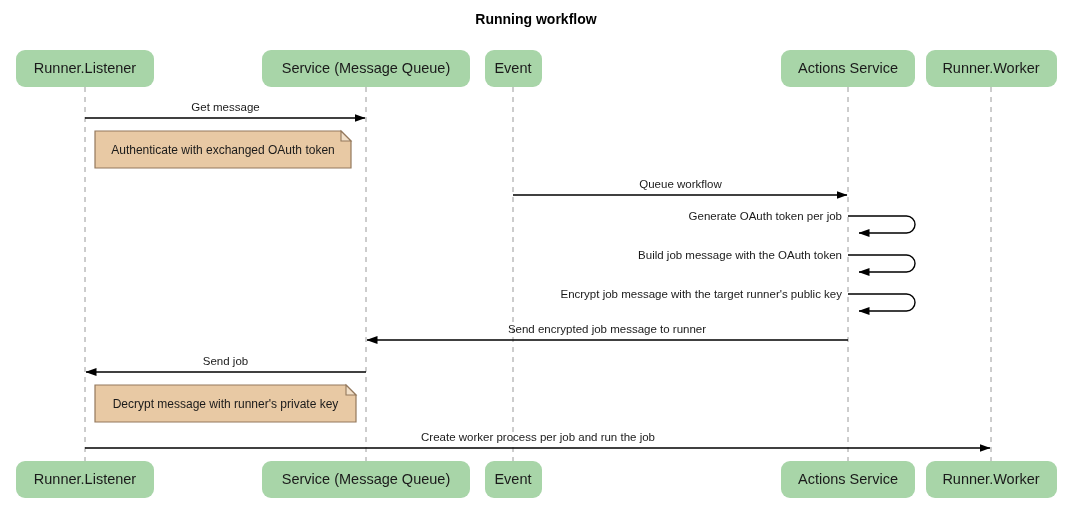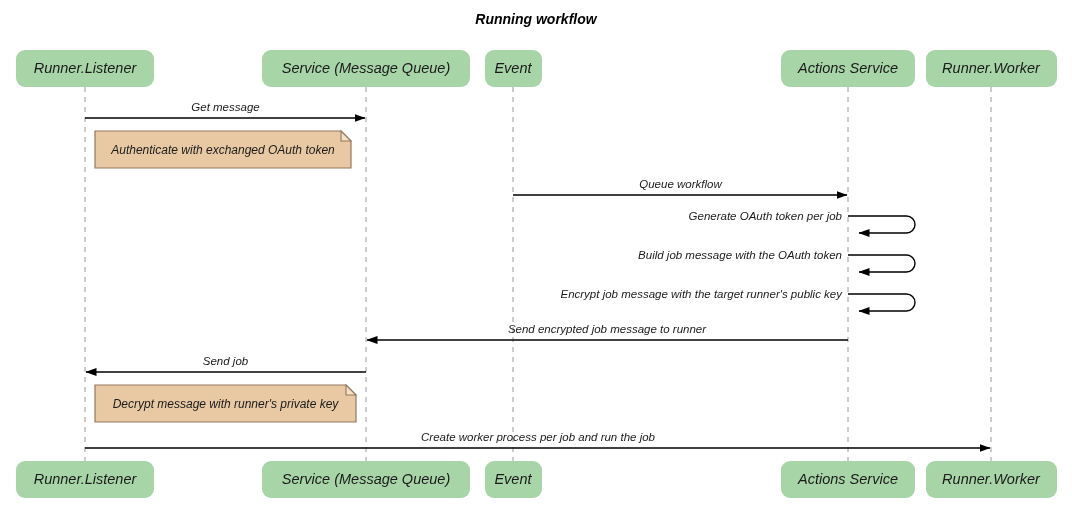--- a/index.html
+++ b/index.html
@@ -13,21 +13,20 @@
     font-family: "Liberation Sans", sans-serif;
     overflow: hidden;
     position: relative;
   }
   #diagram-root {
     position: absolute;
     left: 0;
     top: 0;
     width: 1072px;
     height: 523px;
-    font-style: italic;
   }
   .diagram-title {
     font-size: 14px;
     font-weight: bold;
     fill: #000000;
     text-anchor: middle;
     dominant-baseline: middle;
   }
   .participant-box {
     fill: #a8d5a8;

